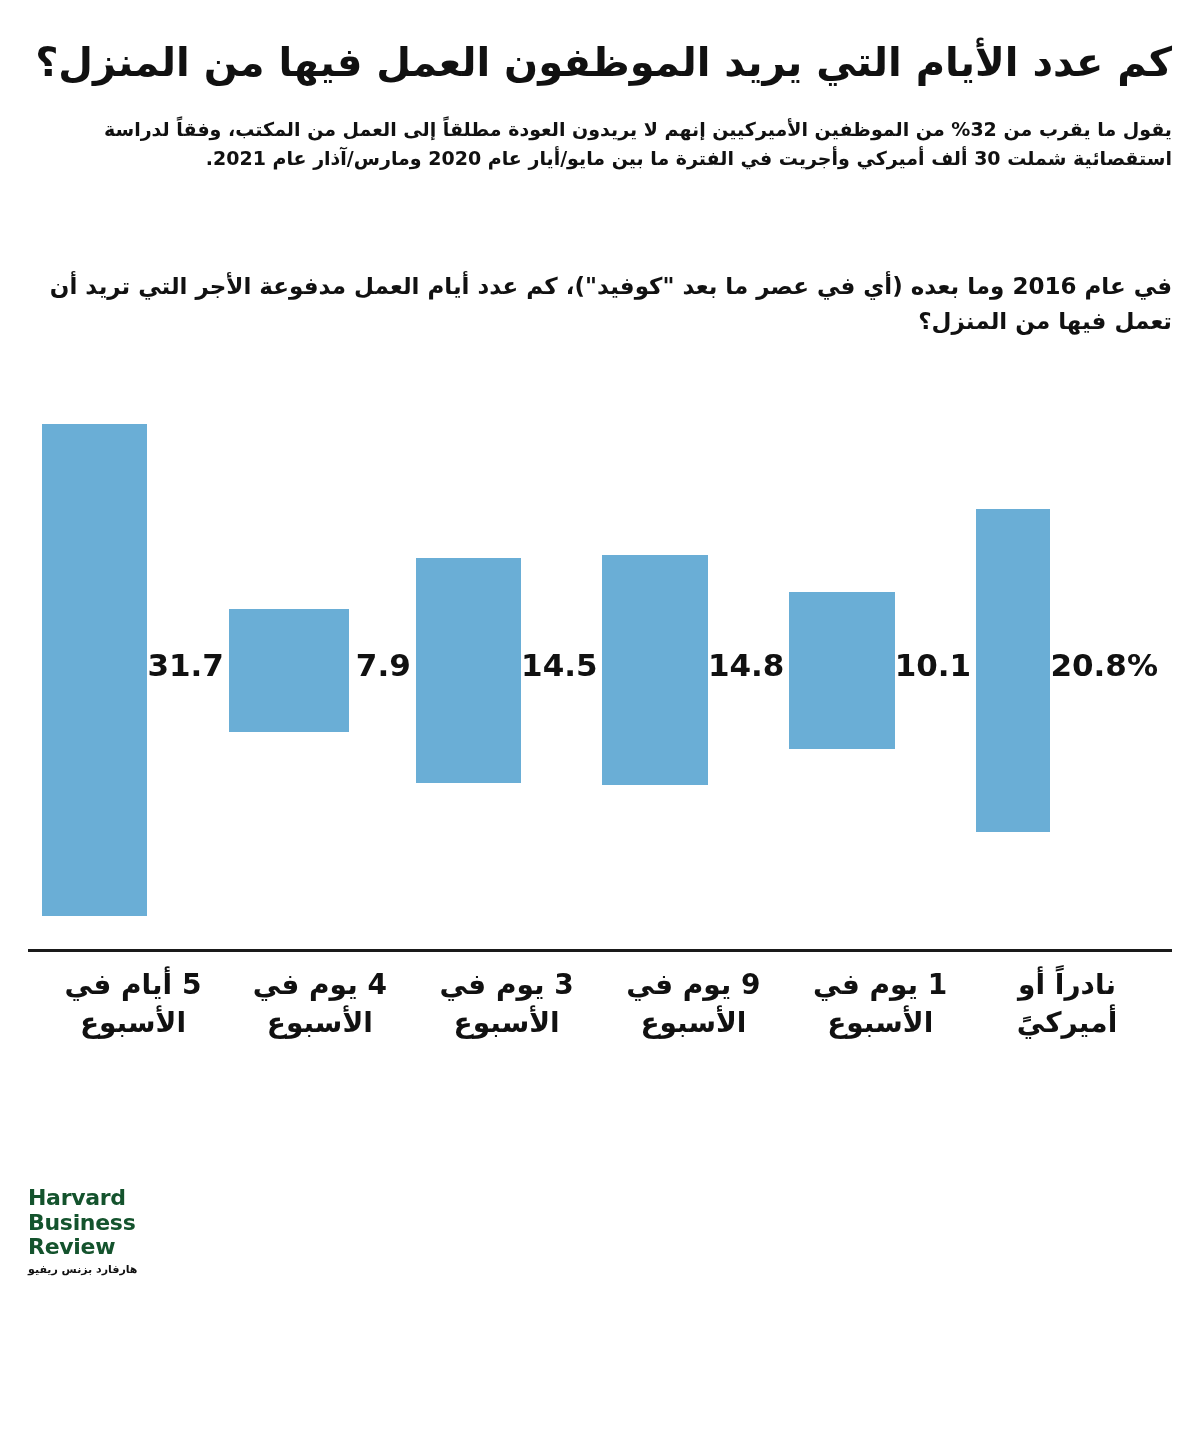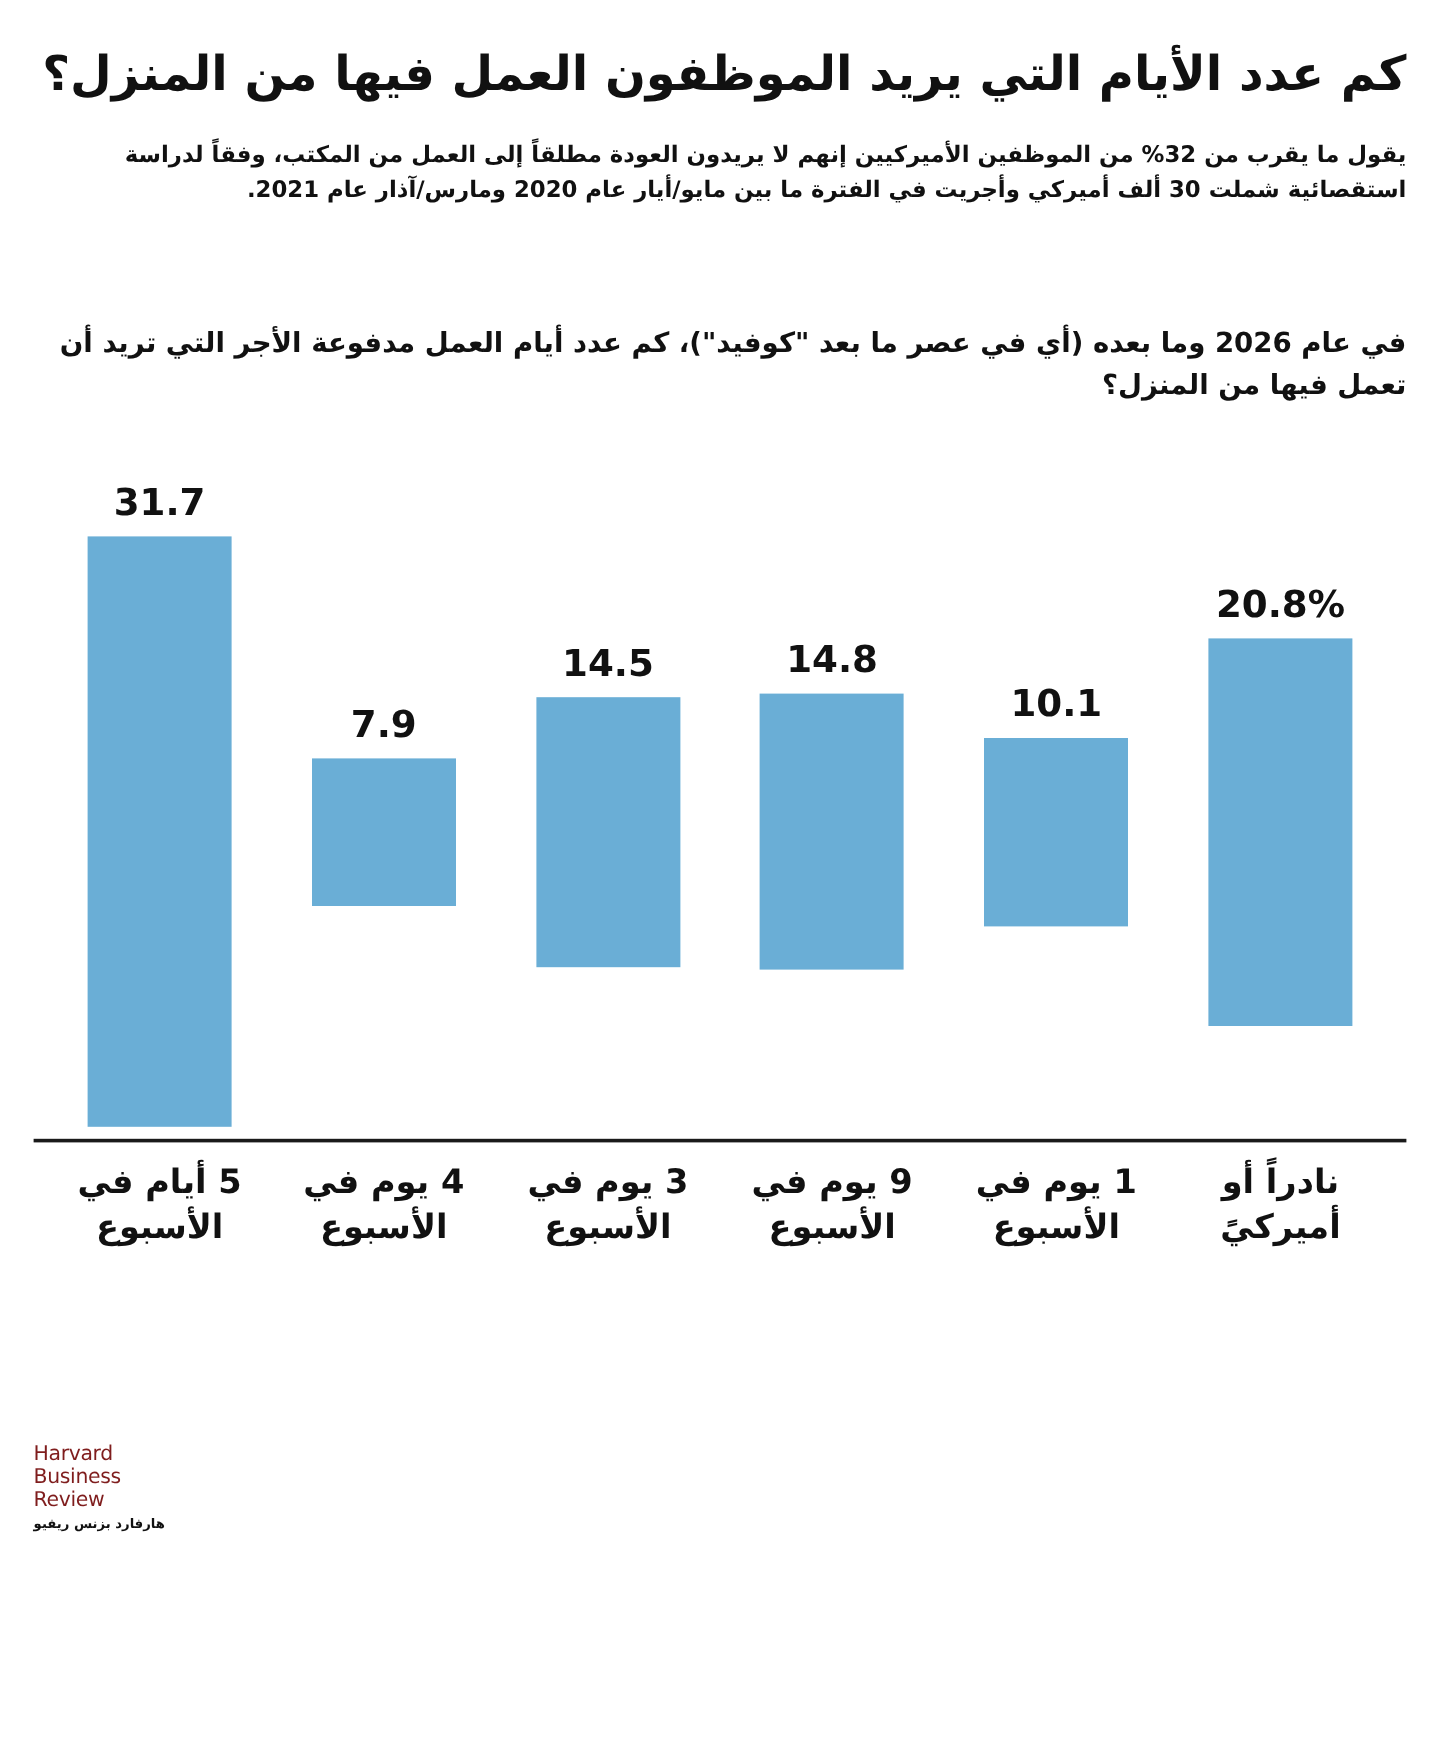--- a/index.html
+++ b/index.html
@@ -67,23 +67,23 @@
     display: flex;
     flex-direction: row;
     align-items: flex-end;
     justify-content: space-between;
     padding: 0 14px;
   }
   .bar-slot {
     width: 16.3%;
     height: 100%;
     display: flex;
-    flex-direction: column;
+    flex-direction: row;
     align-items: center;
-    justify-content: center;
+    justify-content: space-between;
   }
   .bar-value {
     font-size: 31px;
     font-weight: bold;
     color: #111111;
     margin-bottom: 10px;
     direction: ltr;
   }
   .bar {
     width: 120px;
@@ -107,45 +107,45 @@
     padding: 0 4px;
   }
   .footer {
     position: absolute;
     bottom: 26px;
     left: 28px;
     direction: ltr;
     text-align: left;
   }
   .logo-line {
-    font-size: 17px;
-    font-weight: normal;
+    font-size: 22px;
+    font-weight: bold;
     line-height: 1.12;
-    color: #7f1d1d;
+    color: #14532d;
     letter-spacing: -0.3px;
   }
   .logo-ar {
     direction: rtl;
     text-align: left;
     font-size: 11px;
     font-weight: bold;
     color: #111111;
     margin-top: 3px;
   }
 </style>
 </head>
 <body>
 
 <div class="page">
 
   <h1 class="headline">كم عدد الأيام التي يريد الموظفون العمل فيها من المنزل؟</h1>
 
   <p class="deck">يقول ما يقرب من 32% من الموظفين الأميركيين إنهم لا يريدون العودة مطلقاً إلى العمل من المكتب، وفقاً لدراسة استقصائية شملت 30 ألف أميركي وأجريت في الفترة ما بين مايو/أيار عام 2020 ومارس/آذار عام 2021.</p>
 
-  <p class="subquestion">في عام 2026 وما بعده (أي في عصر ما بعد "كوفيد")، كم عدد أيام العمل مدفوعة الأجر التي تريد أن تعمل فيها من المنزل؟</p>
+  <p class="subquestion">في عام 2016 وما بعده (أي في عصر ما بعد "كوفيد")، كم عدد أيام العمل مدفوعة الأجر التي تريد أن تعمل فيها من المنزل؟</p>
 
   <div class="chart-area">
     <div class="plot">
       <div class="bars">
 
         <div class="bar-slot">
           <div class="bar-value">20.8%</div>
           <div class="bar" style="height:323px;"></div>
         </div>
 

